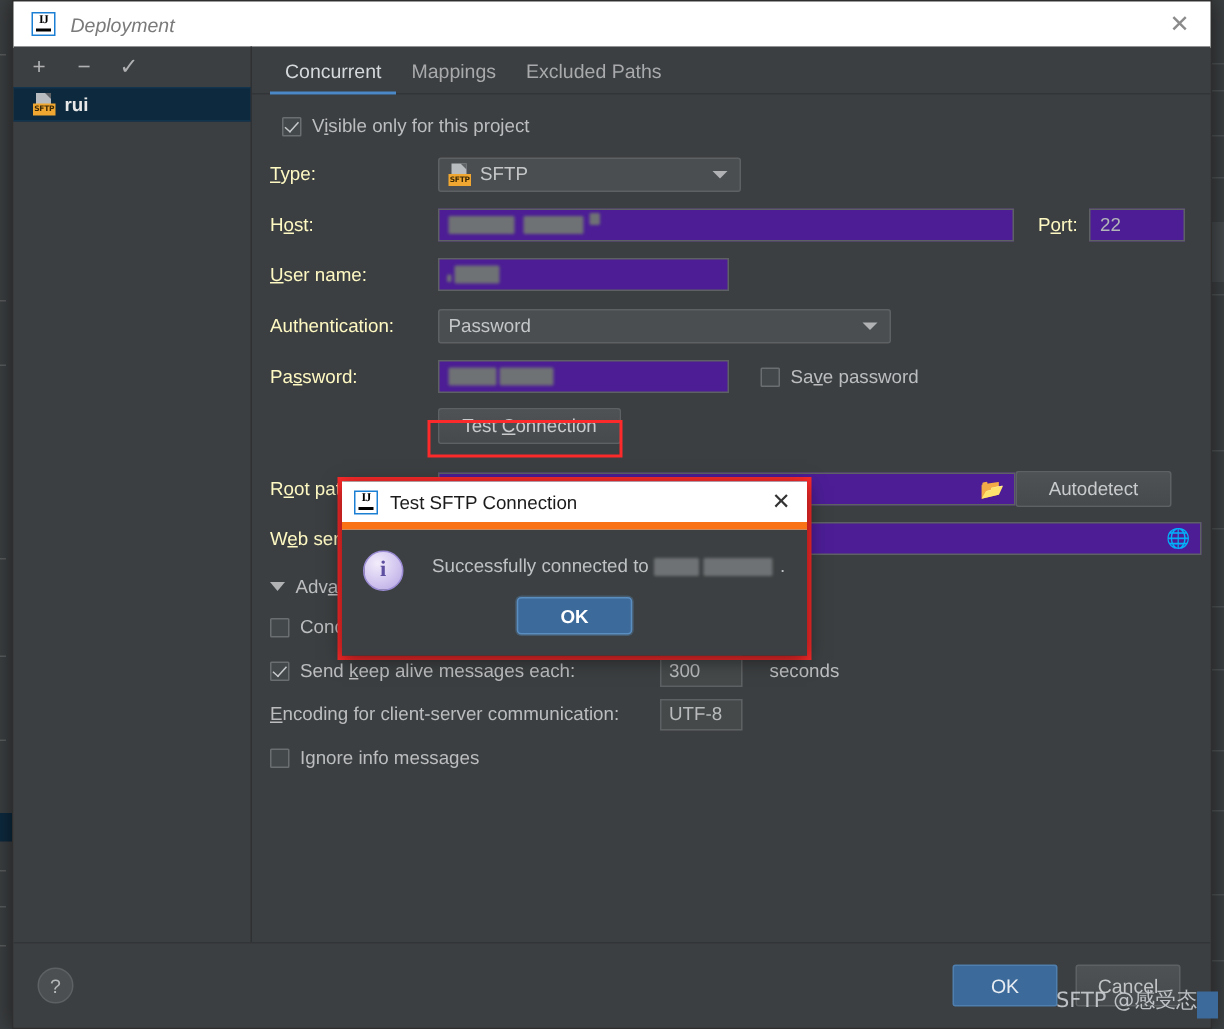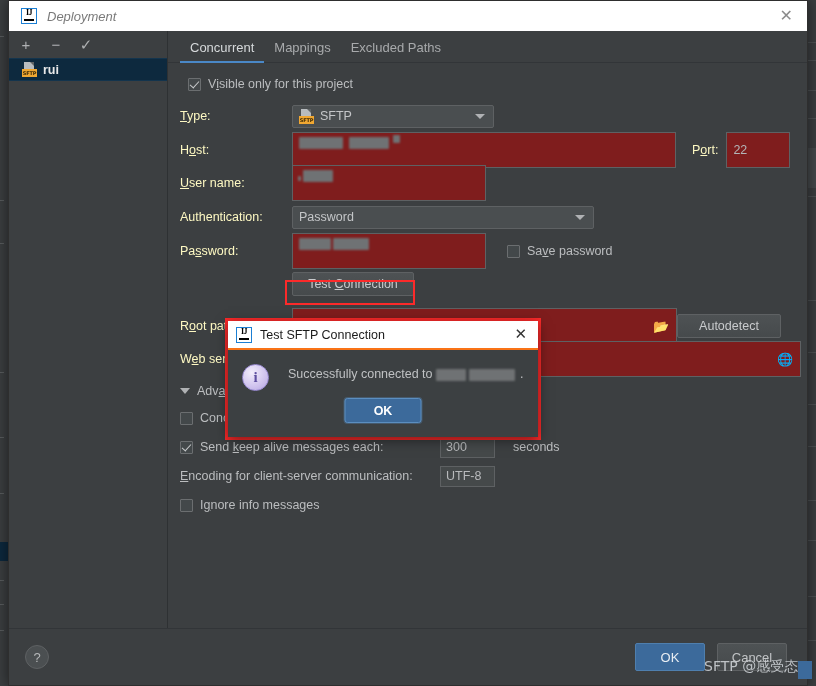--- a/index.html
+++ b/index.html
@@ -198,22 +198,22 @@
     transform: rotate(42deg);
   }
   .cb-row {
     display: flex; align-items: center; height: 18px; margin-bottom: 11px;
   }
   .cb-text { font-size: 12.5px; color: #bbbdbf; }
   .cb-text u { text-decoration: underline; }
 
   
   .field {
-    height: 36px; box-sizing: border-box;
-    background: #7f1d1d;
+    height: 22px; box-sizing: border-box;
+    background: #4c1d95;
     border: 1px solid #5e6163;
     color: #b3b6b8;
     font-size: 12.5px;
     display: flex; align-items: center;
     padding: 0 6px;
     position: relative;
   }
   .field.blurred { color: transparent; }
   .blur-bar {
     position: absolute; top: 4px; height: 12px;
@@ -327,21 +327,21 @@
     z-index: 40;
   }
   .modal {
     position: absolute; inset: 0;
     background: #3c4042;
     box-shadow: 0 3px 12px rgba(0,0,0,.5);
   }
   .modal-title {
     height: 27px; background: #ffffff;
     display: flex; align-items: center;
-    border-bottom: 2px solid #f97316;
+    border-bottom: 5px solid #f97316;
   }
   .modal-title .ij-logo { margin-left: 8px; }
   .modal-title-text {
     margin-left: 8px; font-size: 12.5px; color: #1b1b1b;
   }
   .modal-close {
     margin-left: auto; margin-right: 11px;
     font-size: 15px; color: #333; line-height: 1; font-weight: 300;
     cursor: default;
     font-family: "DejaVu Sans", sans-serif;

